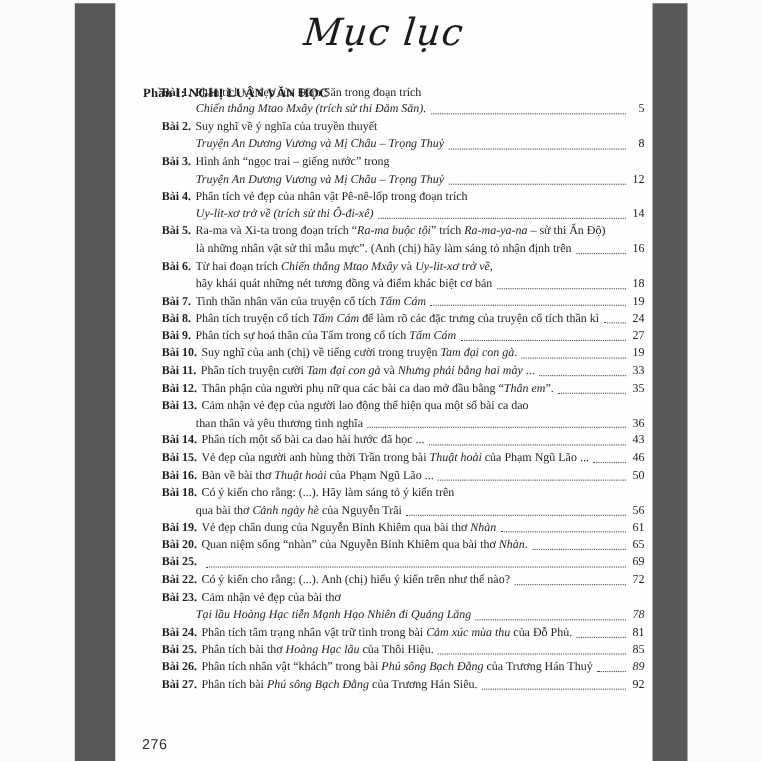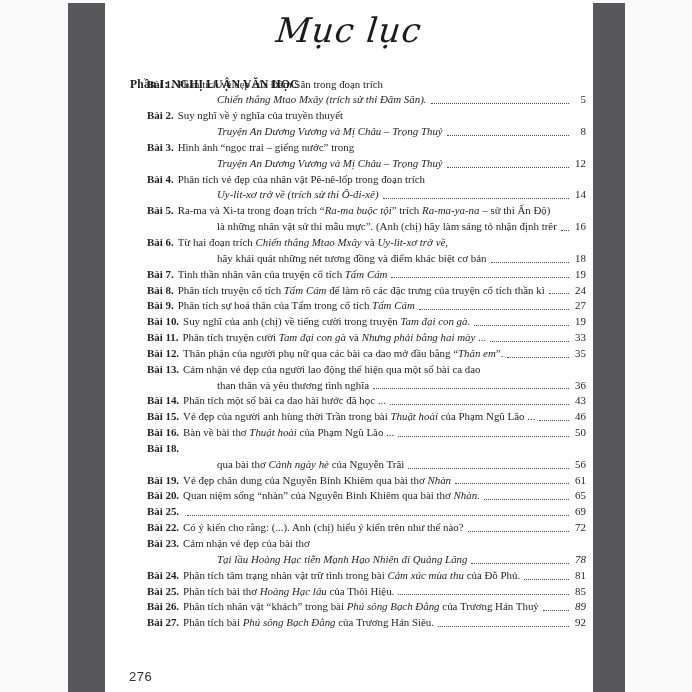--- a/index.html
+++ b/index.html
@@ -33,21 +33,21 @@
   .toc{
     position:absolute;top:76px;left:0;right:0;
     font-size:10.9px;color:#1f1f1f;
   }
   .row{
     display:flex;align-items:flex-end;
     height:15.85px;line-height:15.3px;
     padding-left:42px;padding-right:7px;
     white-space:nowrap;
   }
-  .row.cont{padding-left:73px;margin-left:39px;}
+  .row.cont{padding-left:73px;}
   .lbl{font-weight:bold;margin-right:4px;flex-shrink:0;}
   .txt{flex-shrink:1;overflow:hidden;}
   .txt i{font-style:italic;}
   .leader{
     flex:1 1 auto;min-width:8px;
     border-bottom:1.4px dotted #4a4a4a;
     align-self:flex-end;
     margin:0 3px 3.5px 4px;
   }
   .pg{flex-shrink:0;text-align:right;min-width:14px;}
@@ -181,20 +181,21 @@
         <span class="pg">46</span>
       </div>
       <div class="row">
         <span class="lbl">Bài 16.</span>
         <span class="txt"><span>Bàn về bài thơ </span><i>Thuật hoài</i><span> của Phạm Ngũ Lão ...</span></span>
         <span class="leader"></span>
         <span class="pg">50</span>
       </div>
       <div class="row">
         <span class="lbl">Bài 18.</span>
+        <span class="txt"><span>Có ý kiến cho rằng: (...). Hãy làm sáng tỏ ý kiến trên</span></span>
       </div>
       <div class="row cont">
         <span class="txt"><span>qua bài thơ </span><i>Cảnh ngày hè</i><span> của Nguyễn Trãi</span></span>
         <span class="leader"></span>
         <span class="pg">56</span>
       </div>
       <div class="row">
         <span class="lbl">Bài 19.</span>
         <span class="txt"><span>Vẻ đẹp chân dung của Nguyễn Bỉnh Khiêm qua bài thơ </span><i>Nhàn</i></span>
         <span class="leader"></span>

